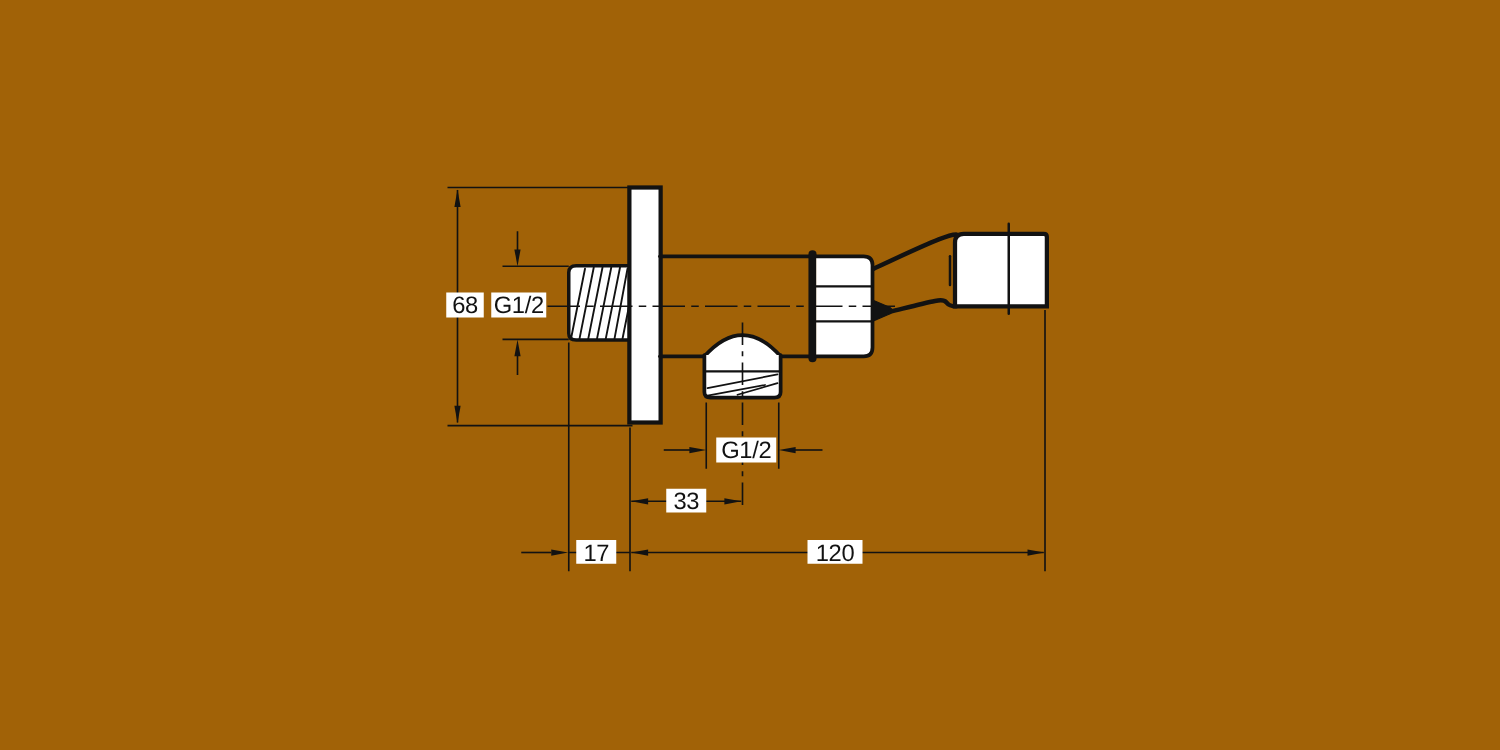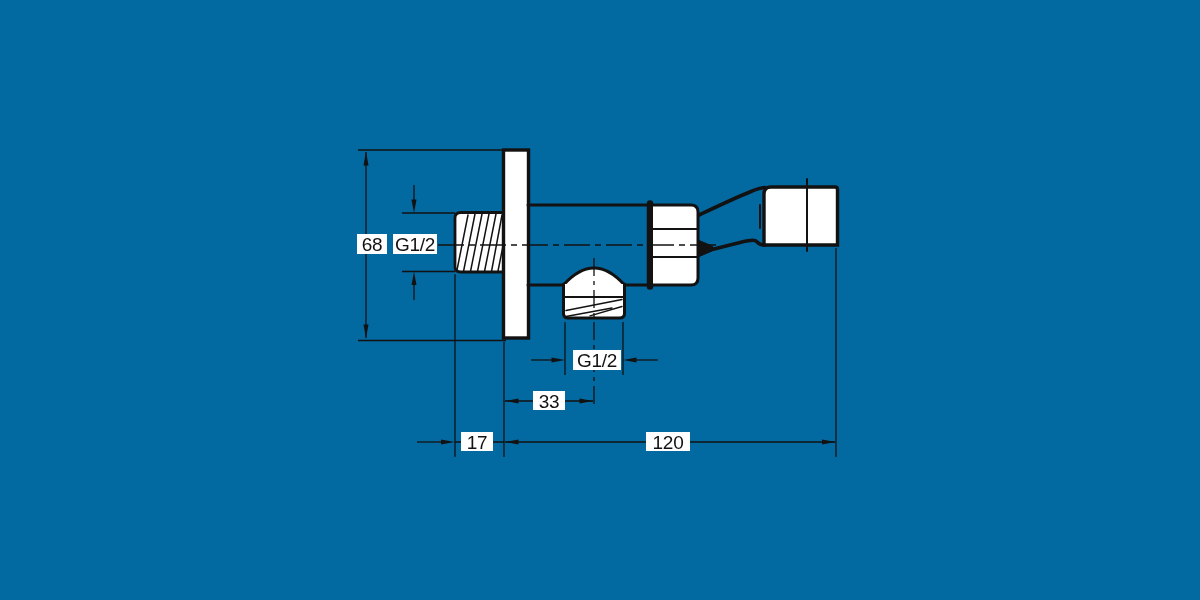--- a/index.html
+++ b/index.html
@@ -1,17 +1,17 @@
 <!DOCTYPE html>
 <html><head>
 <meta charset="utf-8">
 <style>
   html,body{margin:0;padding:0;background:#fff;}
   .stage{
-    position:relative;width:1200px;height:600px;background:#0369a1;
+    position:relative;width:1200px;height:600px;background:#a16207;
     font-family:"Liberation Sans","DejaVu Sans",sans-serif;overflow:hidden;
   }
   svg{display:block}
   .dimtext{
     font-family:"Liberation Sans","DejaVu Sans",sans-serif;
     font-size:19px;fill:#121212;letter-spacing:-0.3px;
   }
 </style>
 </head>
 <body>

